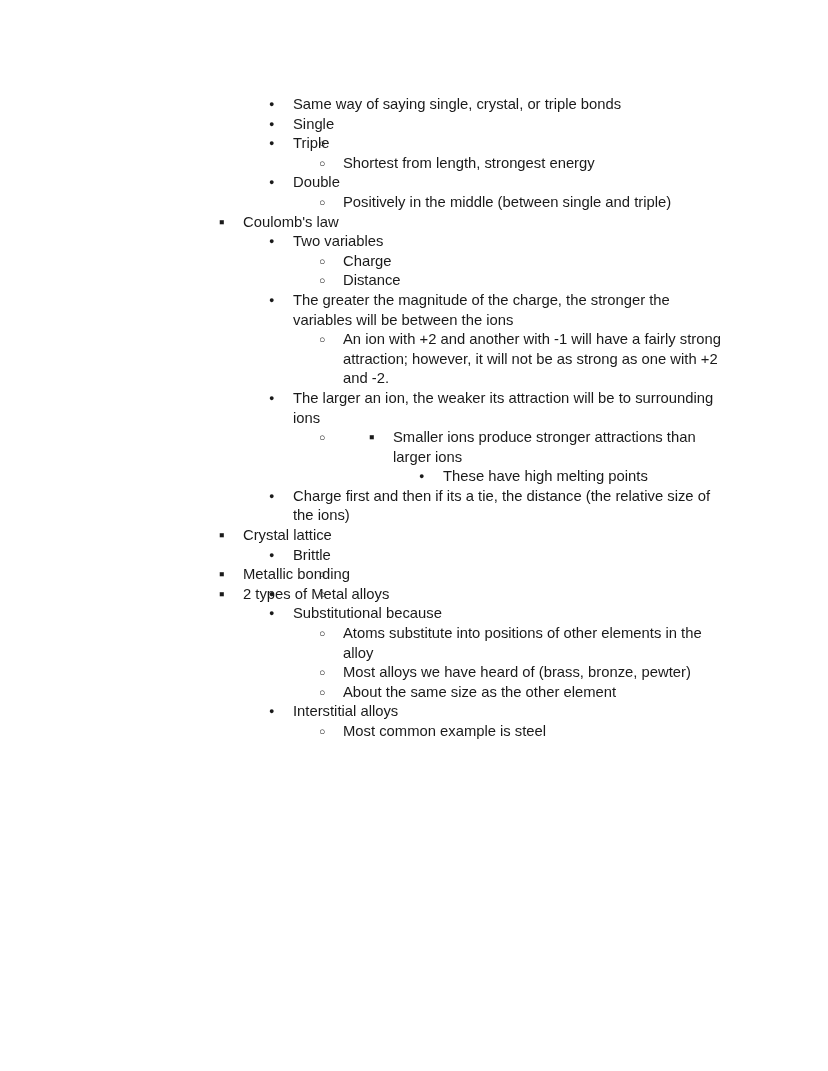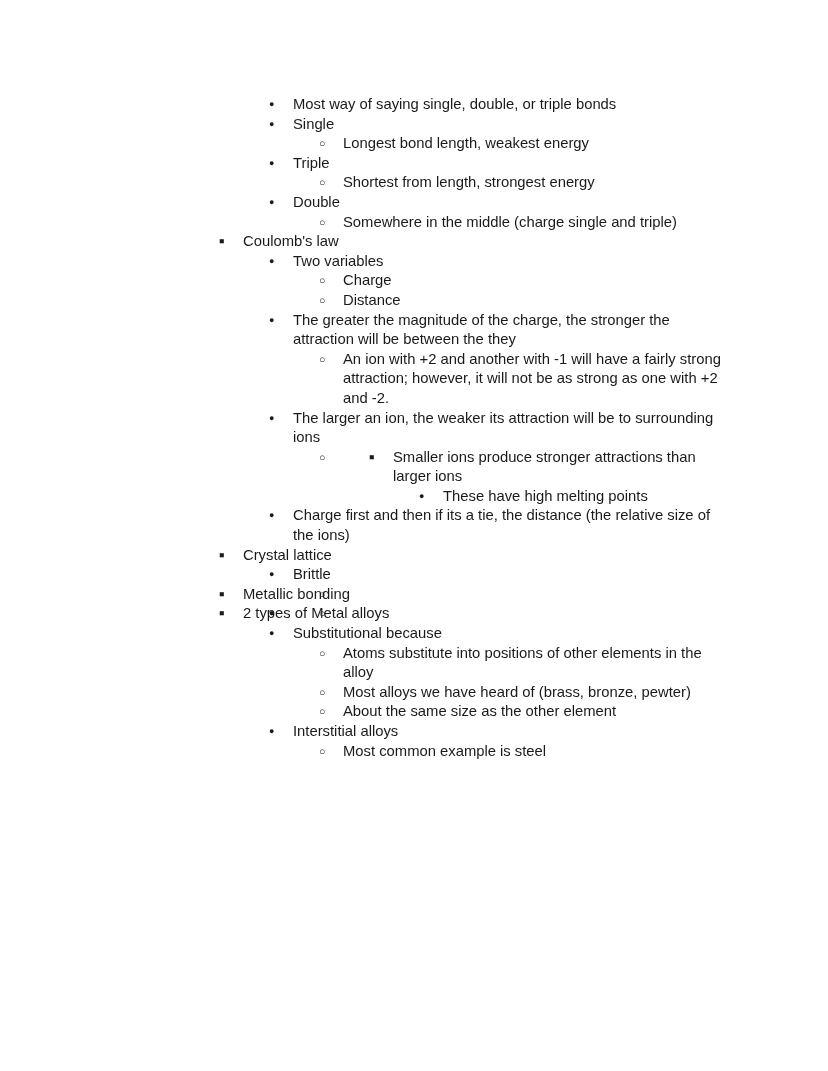--- a/index.html
+++ b/index.html
@@ -46,32 +46,32 @@
   }
   .bullet-square { font-size: 8.5px; }
   .bullet-disc   { font-size: 9px; }
   .bullet-circle { font-size: 10.5px; }
 </style>
 </head>
 <body>
 
 <div class="page">
   <ul class="notes-list">
-      <li class="item" style="padding-left: 293px;"><span class="bullet bullet-disc" style="left: 269px;">●</span><span class="item-text">Most way of saying single, double, or triple bonds</span></li>
+      <li class="item" style="padding-left: 293px;"><span class="bullet bullet-disc" style="left: 269px;">●</span><span class="item-text">Same way of saying single, crystal, or triple bonds</span></li>
       <li class="item" style="padding-left: 293px;"><span class="bullet bullet-disc" style="left: 269px;">●</span><span class="item-text">Single</span></li>
-      <li class="item" style="padding-left: 343px;"><span class="bullet bullet-circle" style="left: 319px;">○</span><span class="item-text">Longest bond length, weakest energy</span></li>
+      <li class="item" style="padding-left: 343px;"><span class="bullet bullet-circle" style="left: 319px;">○</span></li>
       <li class="item" style="padding-left: 293px;"><span class="bullet bullet-disc" style="left: 269px;">●</span><span class="item-text">Triple</span></li>
       <li class="item" style="padding-left: 343px;"><span class="bullet bullet-circle" style="left: 319px;">○</span><span class="item-text">Shortest from length, strongest energy</span></li>
       <li class="item" style="padding-left: 293px;"><span class="bullet bullet-disc" style="left: 269px;">●</span><span class="item-text">Double</span></li>
-      <li class="item" style="padding-left: 343px;"><span class="bullet bullet-circle" style="left: 319px;">○</span><span class="item-text">Somewhere in the middle (charge single and triple)</span></li>
+      <li class="item" style="padding-left: 343px;"><span class="bullet bullet-circle" style="left: 319px;">○</span><span class="item-text">Positively in the middle (between single and triple)</span></li>
       <li class="item" style="padding-left: 243px;"><span class="bullet bullet-square" style="left: 219px;">■</span><span class="item-text">Coulomb's law</span></li>
       <li class="item" style="padding-left: 293px;"><span class="bullet bullet-disc" style="left: 269px;">●</span><span class="item-text">Two variables</span></li>
       <li class="item" style="padding-left: 343px;"><span class="bullet bullet-circle" style="left: 319px;">○</span><span class="item-text">Charge</span></li>
       <li class="item" style="padding-left: 343px;"><span class="bullet bullet-circle" style="left: 319px;">○</span><span class="item-text">Distance</span></li>
-      <li class="item" style="padding-left: 293px;"><span class="bullet bullet-disc" style="left: 269px;">●</span><span class="item-text">The greater the magnitude of the charge, the stronger the attraction will be between the they</span></li>
+      <li class="item" style="padding-left: 293px;"><span class="bullet bullet-disc" style="left: 269px;">●</span><span class="item-text">The greater the magnitude of the charge, the stronger the variables will be between the ions</span></li>
       <li class="item" style="padding-left: 343px;"><span class="bullet bullet-circle" style="left: 319px;">○</span><span class="item-text">An ion with +2 and another with -1 will have a fairly strong attraction; however, it will not be as strong as one with +2 and -2.</span></li>
       <li class="item" style="padding-left: 293px;"><span class="bullet bullet-disc" style="left: 269px;">●</span><span class="item-text">The larger an ion, the weaker its attraction will be to surrounding ions</span></li>
       <li class="item" style="padding-left: 343px;"><span class="bullet bullet-circle" style="left: 319px;">○</span></li>
       <li class="item" style="padding-left: 393px;"><span class="bullet bullet-square" style="left: 369px;">■</span><span class="item-text">Smaller ions produce stronger attractions than larger ions</span></li>
       <li class="item" style="padding-left: 443px;"><span class="bullet bullet-disc" style="left: 419px;">●</span><span class="item-text">These have high melting points</span></li>
       <li class="item" style="padding-left: 293px;"><span class="bullet bullet-disc" style="left: 269px;">●</span><span class="item-text">Charge first and then if its a tie, the distance (the relative size of the ions)</span></li>
       <li class="item" style="padding-left: 243px;"><span class="bullet bullet-square" style="left: 219px;">■</span><span class="item-text">Crystal lattice</span></li>
       <li class="item" style="padding-left: 293px;"><span class="bullet bullet-disc" style="left: 269px;">●</span><span class="item-text">Brittle</span></li>
       <li class="item" style="padding-left: 343px;"><span class="bullet bullet-circle" style="left: 319px;">○</span></li>
       <li class="item" style="padding-left: 243px;"><span class="bullet bullet-square" style="left: 219px;">■</span><span class="item-text">Metallic bonding</span></li>

